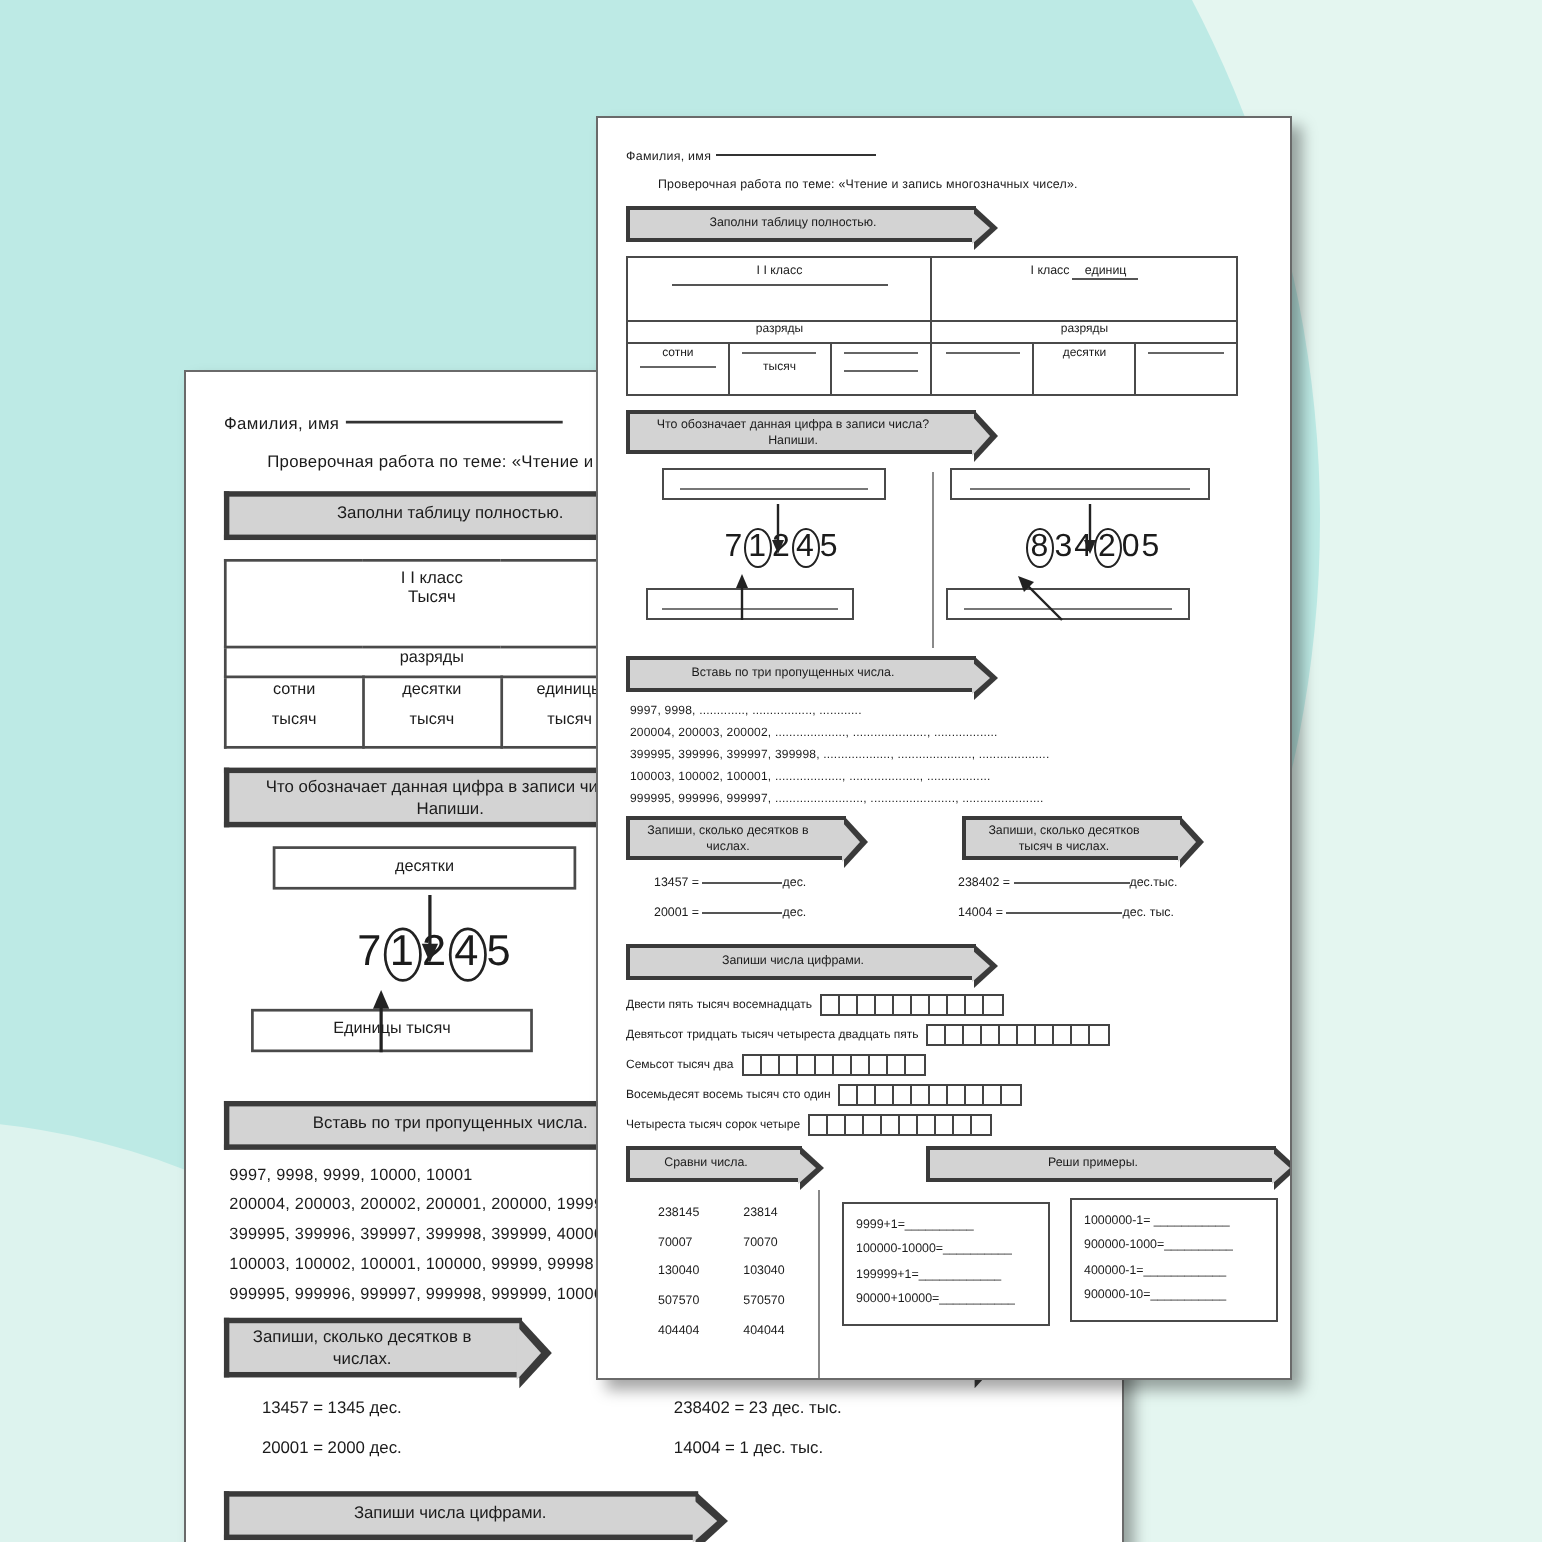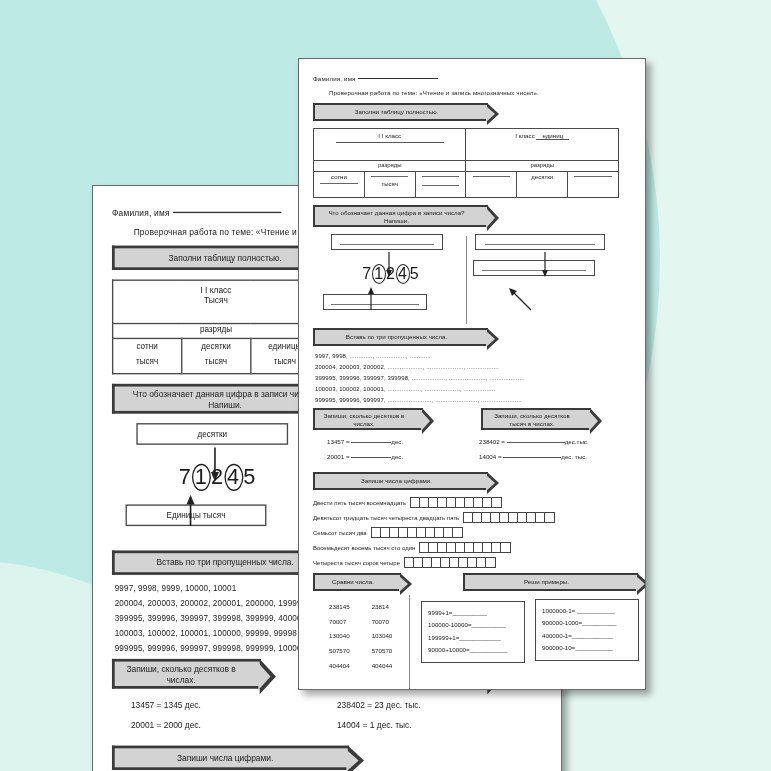--- a/index.html
+++ b/index.html
@@ -365,20 +365,23 @@
                 <span>7</span><span class="circ">1</span><span>2</span><span class="circ">4</span><span>5</span>
               </div>
               <div class="qbox w3" style="margin-top:10px">
                   <span class="bl"></span>
                 </div>
             </div>
             <div class="qcol right">
               <div class="qbox w2">
                   <span class="bl"></span>
                 </div>
+              <div class="qnum">
+                <span class="circ">8</span><span>34</span><span class="circ">2</span><span>05</span>
+              </div>
               <div class="qbox w4" style="margin-top:10px">
                   <span class="bl"></span>
                 </div>
             </div>
             <svg class="arrow-svg" width="348" height="92">
               <line x1="76" y1="18" x2="76" y2="38" stroke="#222" stroke-width="1.2"></line>
               <polygon points="76,43 73,36 79,36" fill="#222"></polygon>
               <line x1="58" y1="76" x2="58" y2="58" stroke="#222" stroke-width="1.2"></line>
               <polygon points="58,53 55,60 61,60" fill="#222"></polygon>
               <line x1="232" y1="18" x2="232" y2="38" stroke="#222" stroke-width="1.2"></line>

